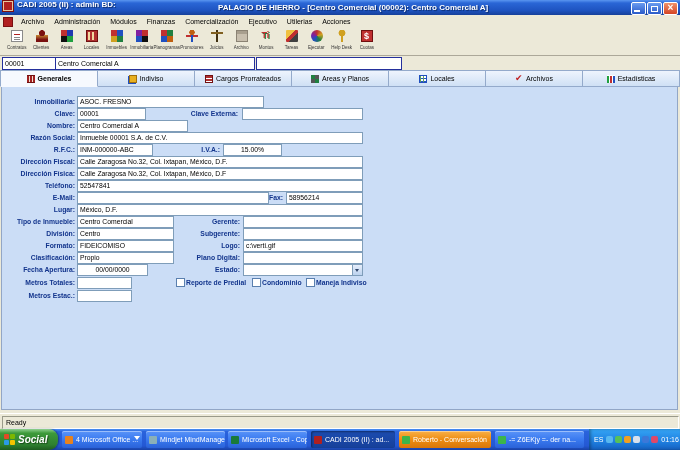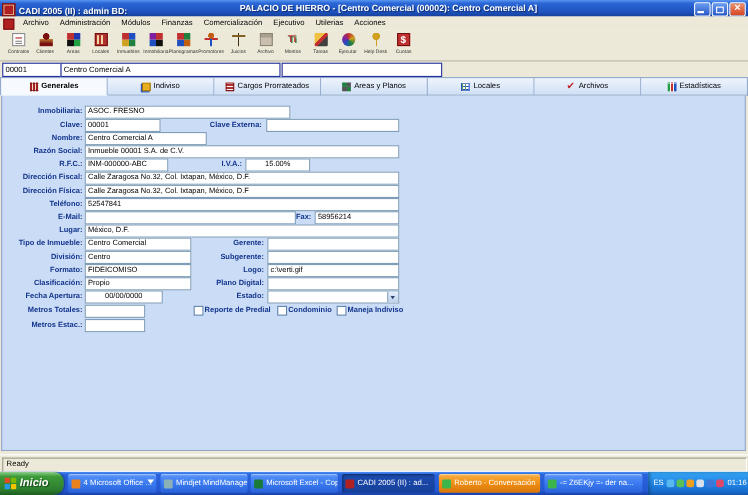--- a/index.html
+++ b/index.html
@@ -2,21 +2,21 @@
 <html><head>
 <meta charset="utf-8">
 <style>
   html,body{margin:0;padding:0;background:#555;}
   #screen{position:relative;width:680px;height:450px;overflow:hidden;
     font-family:"Liberation Sans","DejaVu Sans",sans-serif;background:#ece9d8;
     -webkit-font-smoothing:antialiased;}
   
   #titlebar{position:absolute;left:0;top:0;width:680px;height:15px;
     background:linear-gradient(180deg,#5a96f0 0%,#2a66d6 20%,#1e53c0 70%,#16409a 100%);
-    color:#fff;display:flex;align-items:flex-end;}
+    color:#fff;display:flex;align-items:flex-start;}
   #app-icon{width:10px;height:10px;margin:0 3px 0 2px;background:#b02020;
     border:1px solid #7a1010;box-shadow:inset 0 0 0 1px #e8c8a0;flex:none;}
   .title-text{font-size:8px;font-weight:bold;white-space:nowrap;text-shadow:1px 1px 1px #0a2a6a;}
   #title-doc{position:absolute;left:218px;top:3px;}
   #win-buttons{position:absolute;right:2px;top:2px;display:flex;gap:1px;}
   .wbtn{width:13px;height:11px;border:1px solid #fff;border-radius:2px;
     background:linear-gradient(180deg,#6a9cf0,#2a5ac8);position:relative;}
   .wbtn.close{background:linear-gradient(180deg,#f0926a,#d44424);}
   .wbtn.min::after{content:"";position:absolute;left:2px;bottom:2px;width:6px;height:2px;background:#fff;}
   .wbtn.restore::after{content:"";position:absolute;left:3px;top:3px;width:5px;height:4px;border:1px solid #fff;}
@@ -321,21 +321,21 @@
   </div>
 
   <div id="taskbar">
     <div id="start-btn">
       <svg width="11" height="11" viewBox="0 0 11 11">
         <rect x="0" y="0" width="5" height="5" fill="#e24b26" rx="1"></rect>
         <rect x="6" y="0" width="5" height="5" fill="#7db700" rx="1"></rect>
         <rect x="0" y="6" width="5" height="5" fill="#2a9ae8" rx="1"></rect>
         <rect x="6" y="6" width="5" height="5" fill="#f5c400" rx="1"></rect>
       </svg>
-      <span>Inicio</span>
+      <span>Social</span>
     </div>
     <div id="task-buttons">
         <div class="task-btn " style="left: 62px; width: 80px;">
           <span class="tk-ico" style="background: rgb(232, 130, 30);"></span>
           <span>4 Microsoft Office ...</span>
           <span class="task-arrow"></span>
         </div>
         <div class="task-btn " style="left: 146px; width: 79px;">
           <span class="tk-ico" style="background: rgb(138, 176, 184);"></span>
           <span>Mindjet MindManager ...</span>

